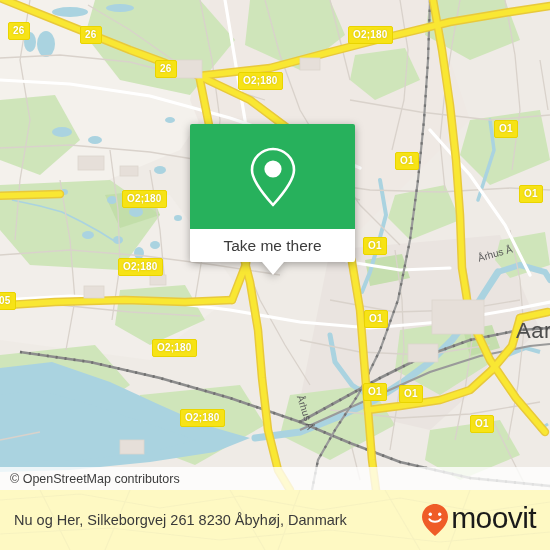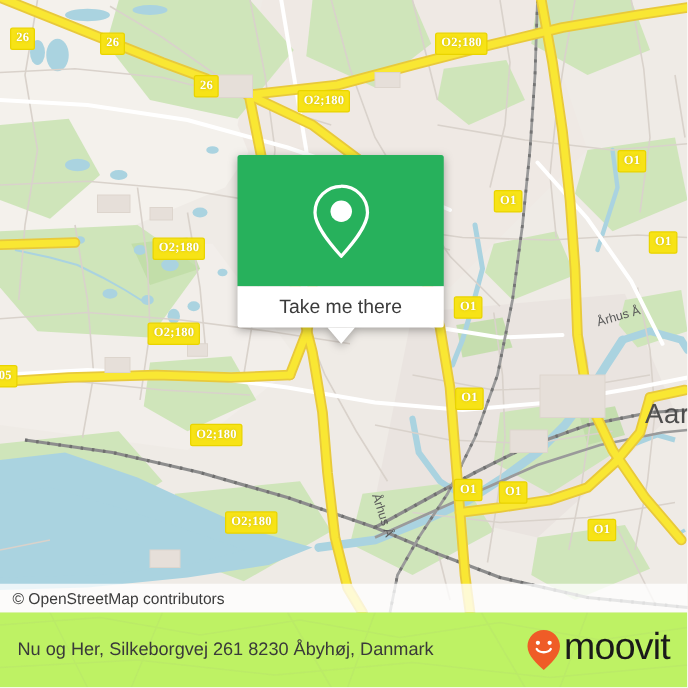--- a/index.html
+++ b/index.html
@@ -7,21 +7,21 @@
   #app{position:relative;width:550px;height:550px;overflow:hidden;background:#fff;}
 
   
   #map{position:absolute;left:0;top:0;width:550px;height:490px;overflow:hidden;background:#eeeae4;}
   #mapsvg{position:absolute;left:0;top:0;}
 
   
   .shield{position:absolute;background:#f7e316;border:1.5px solid #e9d400;
           border-radius:2px;color:#fff;font-weight:bold;font-size:10px;
           line-height:11px;padding:2px 4px 3px 4px;white-space:nowrap;
-          font-family:Liberation Serif, serif;letter-spacing:.2px;
+          font-family:Liberation Sans, sans-serif;letter-spacing:.2px;
           text-shadow:0 0 2px rgba(120,100,0,.35);}
 
   
   .place{position:absolute;color:#555;white-space:nowrap;
          font-family:"Liberation Sans",sans-serif;}
   .place.city{font-size:22px;color:#4d4d4d;letter-spacing:.5px;}
   .place.river{font-size:10px;color:#5a5a5a;}
 
   
   #card{position:absolute;left:190px;top:124px;width:165px;
@@ -36,21 +36,21 @@
              border-top:13px solid #fff;}
 
   
   #attrib{position:absolute;left:0;top:467px;height:23px;width:550px;
           background:rgba(255,255,255,.78);display:flex;align-items:center;}
   #attrib-text{font-size:12.5px;color:#3c3c3c;padding-left:10px;
                font-family:"Liberation Sans",sans-serif;}
 
   
   #footer{position:absolute;left:0;top:490px;width:550px;height:60px;
-          background:#bef264;overflow:hidden;}
+          background:#fef9c3;overflow:hidden;}
   #footer-watermark{position:absolute;left:0;top:0;width:550px;height:60px;opacity:.07;}
   #footer-inner{position:absolute;left:0;top:0;width:550px;height:60px;
                 display:flex;align-items:center;justify-content:space-between;
                 padding:0 14px 0 14px;box-sizing:border-box;}
   #footer-addr{font-size:14.5px;color:#3a3a3a;white-space:nowrap;
                font-family:"Liberation Sans",sans-serif;}
   #brand{display:flex;gap:1px;}
   #brand-word{font-size:30px;color:#1a1a1a;letter-spacing:-.6px;line-height:30px;
               font-family:"Liberation Sans",sans-serif;}
 </style>

